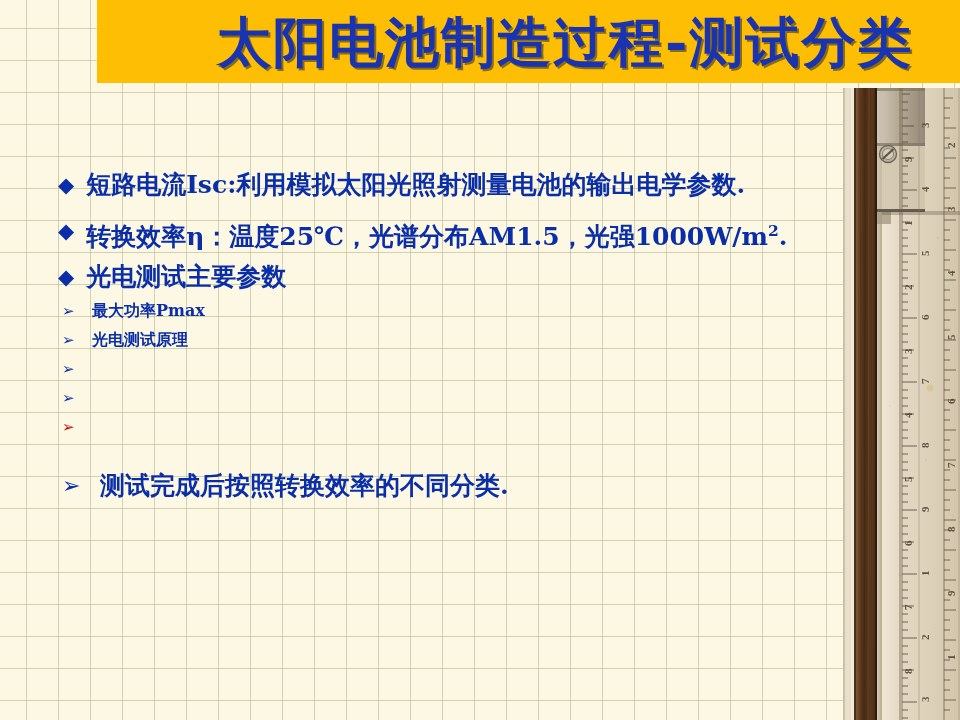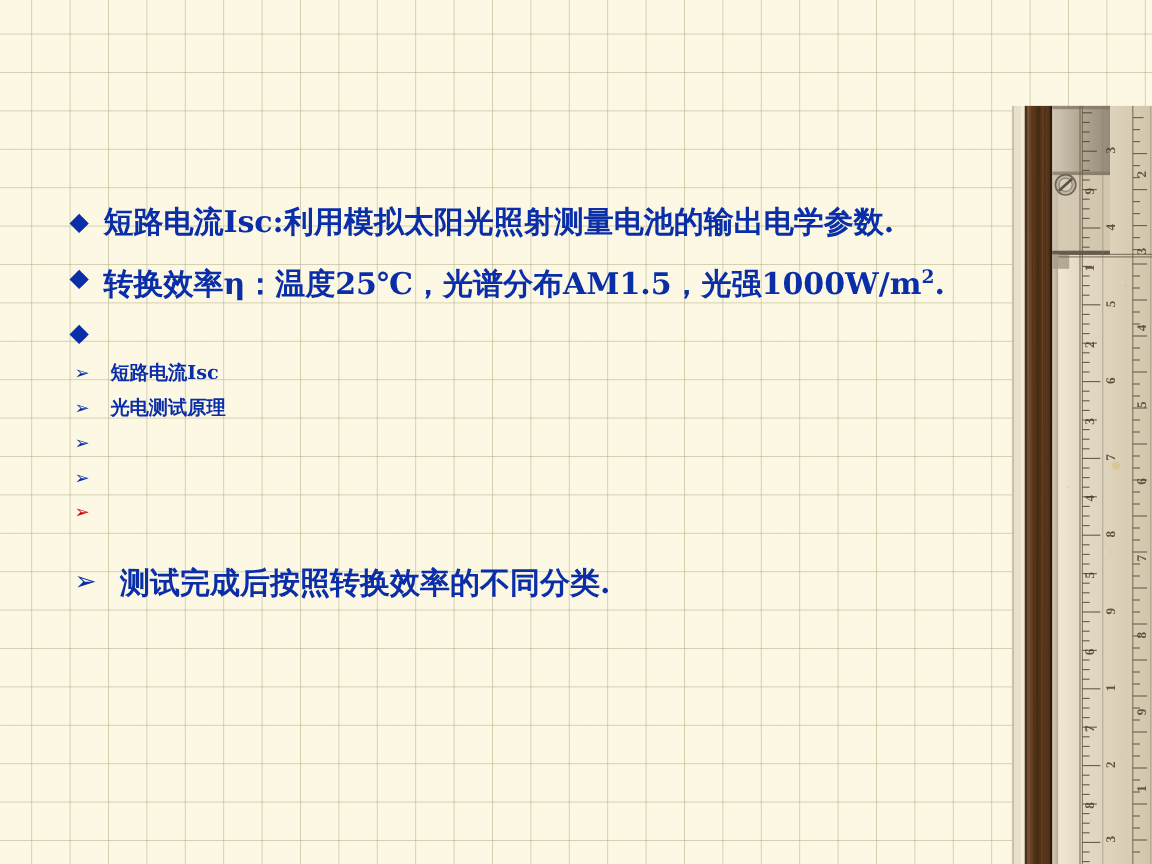--- a/index.html
+++ b/index.html
@@ -370,40 +370,44 @@
         <text x="112" y="252" transform="rotate(-90 112 252)">5</text>
         <text x="112" y="316" transform="rotate(-90 112 316)">6</text>
         <text x="112" y="380" transform="rotate(-90 112 380)">7</text>
         <text x="112" y="444" transform="rotate(-90 112 444)">8</text>
         <text x="112" y="508" transform="rotate(-90 112 508)">9</text>
         <text x="112" y="572" transform="rotate(-90 112 572)">1</text>
       </g>
     </svg>
   </div>
 
+  <div id="title-band">
+    <div id="title-text">太阳电池制造过程-测试分类</div>
+  </div>
 
   <div id="content">
 
     <div class="lvl1" style="left:58px;top:170px;">
       <span class="dia">◆</span>
       <span>短路电流Isc:利用模拟太阳光照射测量电池的输出电学参数.</span>
     </div>
 
     <div class="lvl1" style="left:58px;top:216px;">
       <span class="dia">◆</span>
       <span><span>转换效率η：温度25℃，光谱分布AM1.5，光强1000W/m</span><sup>2</sup><span>.</span></span>
     </div>
 
     <div class="lvl1" style="left:58px;top:262px;">
       <span class="dia">◆</span>
+      <span>光电测试主要参数</span>
     </div>
 
     <div class="lvl2" style="left:62px;top:300px;">
       <span class="arr">➢</span>
-      <span>短路电流Isc</span>
+      <span>最大功率Pmax</span>
     </div>
 
     <div class="lvl2" style="left:62px;top:329px;">
       <span class="arr">➢</span>
       <span>光电测试原理</span>
     </div>
 
     <div class="lvl2" style="left:62px;top:358px;">
       <span class="arr">➢</span>
     </div>

